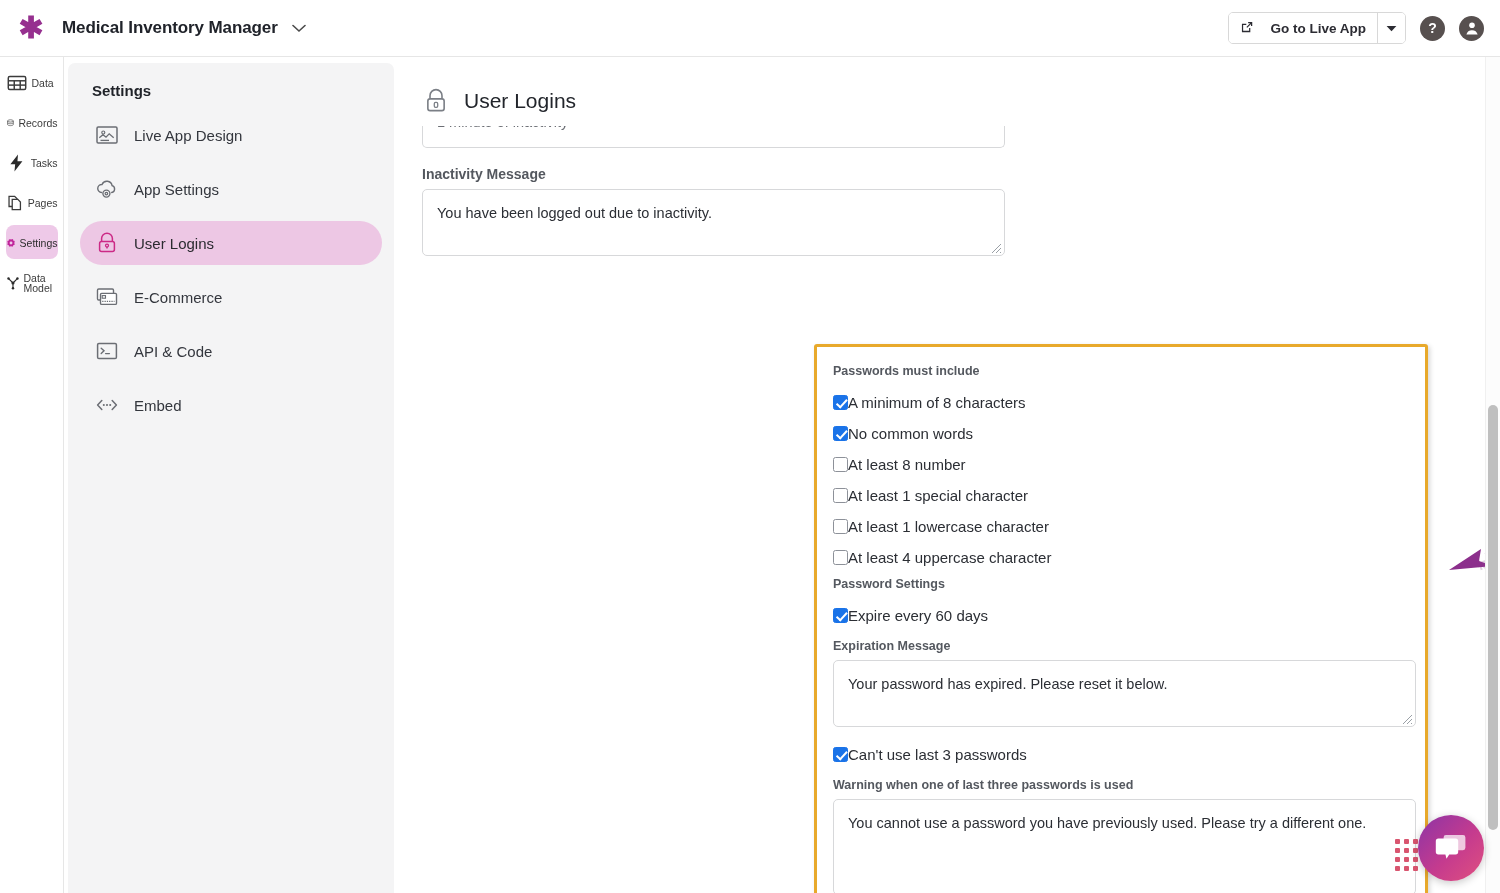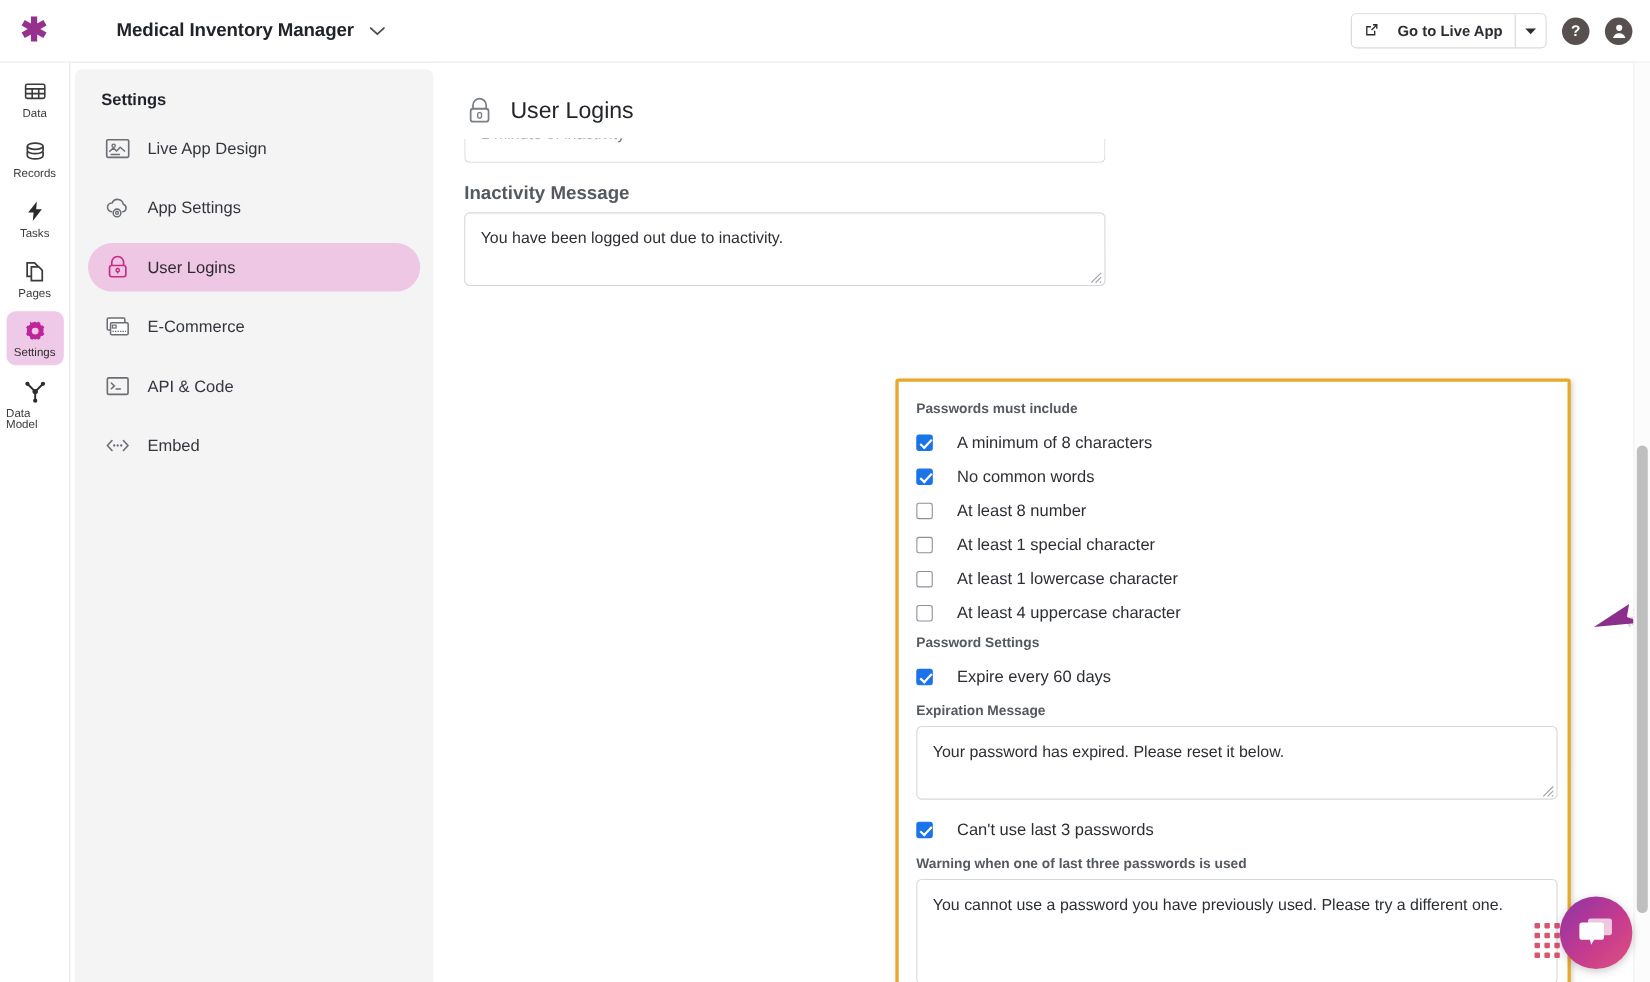--- a/index.html
+++ b/index.html
@@ -13,21 +13,21 @@
 
   
   .topbar {
     position: absolute; top: 0; left: 0; width: 1500px; height: 57px;
     background: #ffffff; border-bottom: 1px solid #e6e6e6;
     display: flex; align-items: center;
   }
   .logo-wrap { width: 62px; display: flex; align-items: center; justify-content: center; }
   .logo-asterisk { font-size: 30px; line-height: 1; color: #96308f; font-weight: 700; }
   .app-title {
-    font-size: 17px; font-weight: 700; color: #20232a; letter-spacing: -0.1px; margin-left: 44px;
+    font-size: 17px; font-weight: 700; color: #20232a; letter-spacing: -0.1px;
   }
   .title-caret {
     margin-left: 14px; color: #4a4a4a; font-size: 13px; display: inline-block;
   }
   .topbar-right {
     margin-left: auto; display: flex; align-items: center; gap: 14px; padding-right: 16px;
   }
   .live-app-group {
     display: flex; align-items: stretch; border: 1px solid #d8d8d8; border-radius: 5px;
     height: 32px; overflow: hidden; background: #fff;
@@ -47,21 +47,21 @@
   }
 
   
   .rail {
     position: absolute; top: 57px; left: 0; width: 64px; height: 836px;
     background: #ffffff; border-right: 1px solid #e6e6e6;
     padding-top: 8px;
   }
   .rail-item {
     width: 52px; margin: 0 auto 6px; padding: 7px 0 5px; border-radius: 8px;
-    display: flex; flex-direction: column; align-items: center; gap: 4px;
+    display: flex; flex-direction: row; align-items: center; gap: 4px;
     cursor: pointer;
   }
   .rail-item.active { background: #eec9e8; }
   .rail-label { font-size: 10.5px; color: #3b3b3b; line-height: 1; }
   .rail-item.active .rail-label { color: #2d2d2d; }
   .rail-ico { width: 22px; height: 22px; display: block; }
 
   
   .settings-panel {
     position: absolute; top: 63px; left: 68px; width: 326px; height: 830px;
@@ -87,21 +87,21 @@
   }
   .page-header {
     display: flex; align-items: center; gap: 14px;
     padding: 29px 0 0 27px;
   }
   .page-title { font-size: 21px; color: #22252b; font-weight: 400; }
 
   .content { position: relative; padding-left: 27px; padding-top: 10px; }
 
   .field-label {
-    font-size: 17px; font-weight: 700; color: #54585f; margin-bottom: 7px;
+    font-size: 14px; font-weight: 700; color: #54585f; margin-bottom: 7px;
   }
   .txt-area {
     width: 583px; border: 1px solid #d7d8da; border-radius: 5px;
     background: #fff; padding: 12px 14px; font-size: 14.5px; color: #2b2e34;
     line-height: 1.55; resize: none; font-family: "Liberation Sans", sans-serif;
   }
   .ta-h80 { height: 67px; }
   .ta-h95 { height: 96px; }
   .resize-grip {
     position: absolute; right: 3px; bottom: 2px; width: 11px; height: 11px;
@@ -126,21 +126,21 @@
     border: 3px solid #e8a92b; border-radius: 3px;
     box-shadow: 2px 2px 5px rgba(0,0,0,0.16);
     background: #ffffff;
     padding: 17px 0 0 16px;
   }
 
   .group-label {
     font-size: 12.5px; font-weight: 700; color: #54585f; margin-bottom: 9px;
   }
   .chk-row {
-    display: flex; align-items: center; gap: 22px; height: 31px; cursor: pointer;
+    display: flex; align-items: center; gap: 0; height: 31px; cursor: pointer;
   }
   .chk {
     width: 15px; height: 15px; flex: 0 0 15px; border-radius: 2.5px;
     border: 1.5px solid #8d9199; background: #fff; position: relative;
   }
   .chk.on { background: #1a73e8; border-color: #1a73e8; }
   .chk.on::after {
     content: ""; position: absolute; left: 4.5px; top: 1px;
     width: 4px; height: 8.5px; border: solid #fff;
     border-width: 0 2px 2px 0; transform: rotate(43deg);

